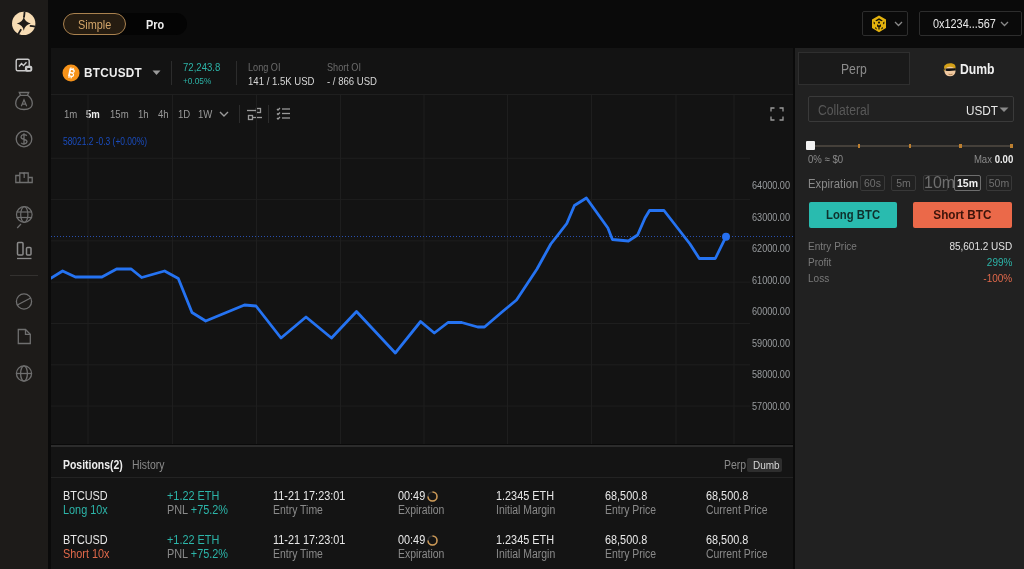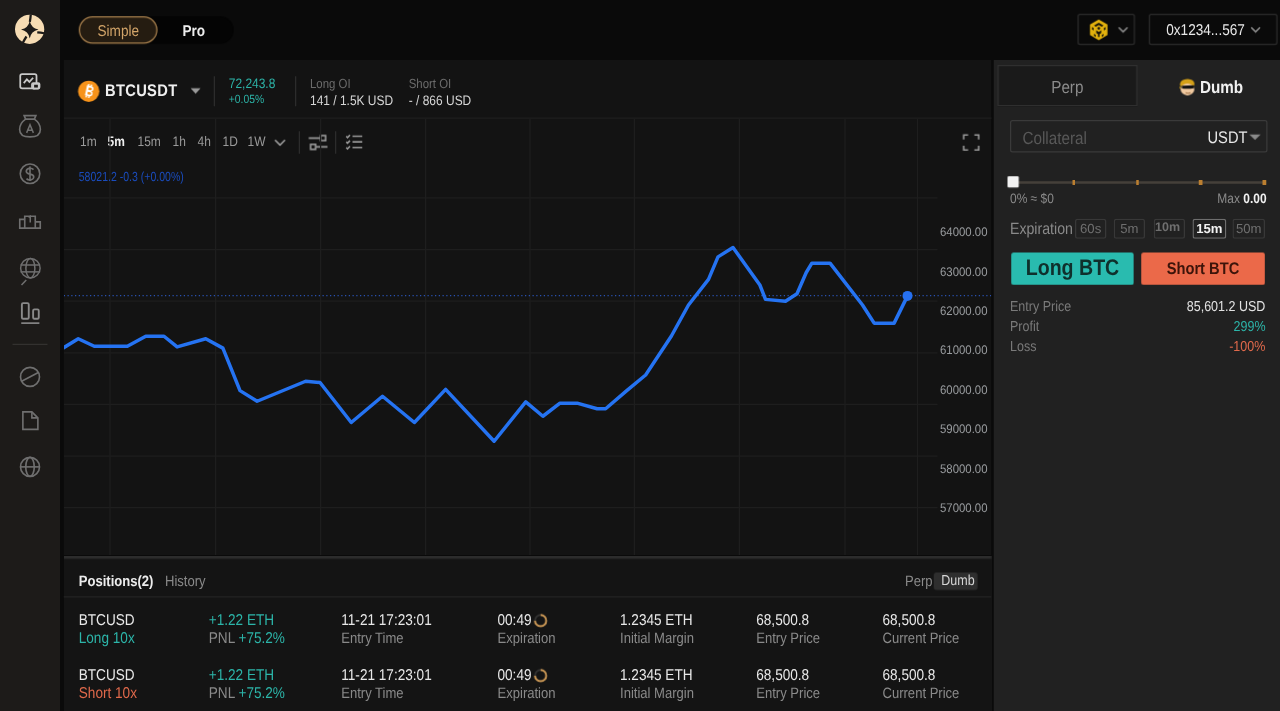--- a/index.html
+++ b/index.html
@@ -295,25 +295,25 @@
 <div class="abs" style="left:908.5px;top:143.5px;width:2.5px;height:4.5px;background:#bc7f30;"></div>
 <div class="abs" style="left:959px;top:143.5px;width:2.5px;height:4.5px;background:#bc7f30;"></div>
 <div class="abs" style="left:1010px;top:143.5px;width:3px;height:4.5px;background:#bc7f30;"></div>
 <div class="abs" style="left:806px;top:141px;width:9px;height:9px;background:#f2f2f2;border-radius:1px;"></div>
 <div class="abs vc" style="left:808px;top:158.5px;color:#8a8a8a;font-size:11px;">0% ≈ $0</div>
 <div class="vcr" style="right:11px;top:158.5px;font-size:11px;"><span style="color:#8a8a8a;">Max </span><span style="color:#f0f0f0;font-weight:bold;">0.00</span></div>
 
 <div class="abs vc" style="left:808px;top:183px;color:#8a8a8a;font-size:13px;">Expiration</div>
 <div class="abs" style="left:860px;top:175px;width:25px;height:16px;border:1px solid #383838;border-radius:2px;color:#6f6f6f;font-size:10.5px;text-align:center;line-height:14px;">60s</div>
 <div class="abs" style="left:891px;top:175px;width:25px;height:16px;border:1px solid #383838;border-radius:2px;color:#6f6f6f;font-size:10.5px;text-align:center;line-height:14px;">5m</div>
-<div class="abs" style="left:923px;top:175px;width:25px;height:16px;border:1px solid #383838;border-radius:2px;color:#6f6f6f;font-size:10px;line-height:14px;font-weight:bold;">10m</div>
+<div class="abs" style="left:923px;top:175px;width:25px;height:16px;border:1px solid #383838;border-radius:2px;color:#6f6f6f;font-size:16px;text-align:center;line-height:14px;">10m</div>
 <div class="abs" style="left:954px;top:175px;width:27px;height:16px;border:1px solid #6e6e6e;border-radius:2px;color:#f2f2f2;font-weight:bold;font-size:10.5px;text-align:center;line-height:14px;">15m</div>
 <div class="abs" style="left:986px;top:175px;width:26px;height:16px;border:1px solid #383838;border-radius:2px;color:#6f6f6f;font-size:10.5px;text-align:center;line-height:14px;">50m</div>
 
-<div class="abs" style="left:809px;top:202px;width:98px;height:25.5px;background:#2abcb0;border-radius:2px;opacity:0.999;color:#10312d;font-size:18px;font-weight:bold;text-align:center;line-height:25.5px;"><span style="display:inline-block;transform:scaleX(0.87) translateZ(0);">Long BTC</span></div>
+<div class="abs" style="left:809px;top:202px;width:88px;height:25.5px;background:#2abcb0;border-radius:2px;opacity:0.999;color:#10312d;font-size:13px;font-weight:bold;text-align:center;line-height:25.5px;"><span style="display:inline-block;transform:scaleX(0.87) translateZ(0);">Long BTC</span></div>
 <div class="abs" style="left:913px;top:202px;width:99px;height:25.5px;background:#ec6a4a;border-radius:2px;opacity:0.999;color:#3d150b;font-size:13.5px;font-weight:bold;text-align:center;line-height:25.5px;"><span style="display:inline-block;transform:scaleX(0.87) translateZ(0);">Short BTC</span></div>
 
 <div class="abs vc" style="left:808px;top:246px;color:#7a7a7a;font-size:11.5px;">Entry Price</div>
 <div class="vcr" style="right:12px;top:246px;color:#e2e2e2;font-size:11.5px;">85,601.2 USD</div>
 <div class="abs vc" style="left:808px;top:262px;color:#7a7a7a;font-size:11.5px;">Profit</div>
 <div class="vcr" style="right:12px;top:262px;color:#2cb5a9;font-size:11.5px;">299%</div>
 <div class="abs vc" style="left:808px;top:278px;color:#7a7a7a;font-size:11.5px;">Loss</div>
 <div class="vcr" style="right:12px;top:278px;color:#e0694b;font-size:11.5px;">-100%</div>
 
 </body></html>

